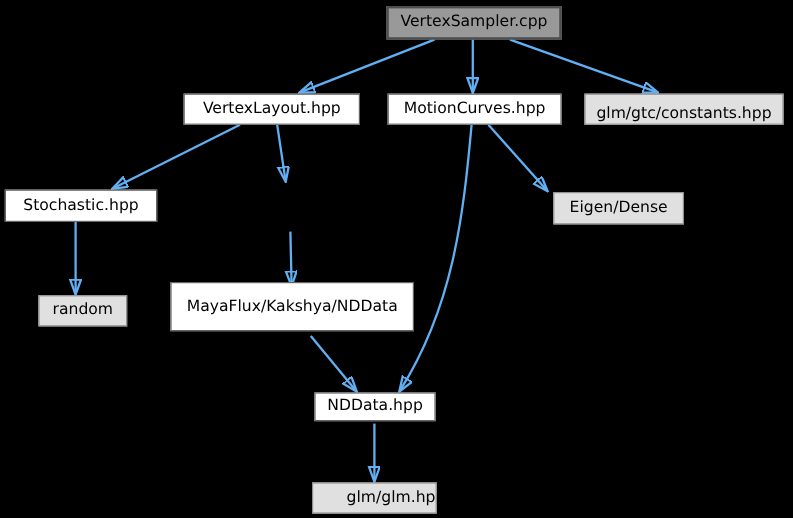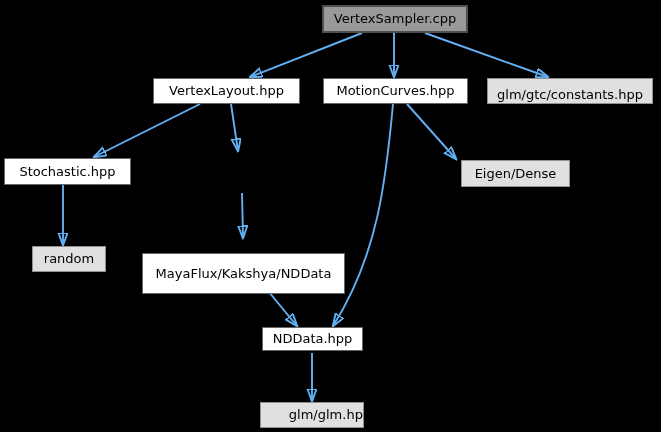--- a/index.html
+++ b/index.html
@@ -64,21 +64,21 @@
 
 
   <div class="node external" style="left:417px;top:160px;width:109px;height:27px;margin-left:44px;">
     <span>Eigen/Dense</span>
   </div>
 
   <div class="node external" style="left:32px;top:246px;width:74px;height:26px;">
     <span>random</span>
   </div>
 
-  <div class="node internal" style="left:142px;top:253px;width:203px;height:41px;">
+  <div class="node internal" style="left:142px;top:235px;width:203px;height:41px;">
     <span>MayaFlux/Kakshya/NDData</span>
   </div>
 
   <div class="node internal" style="left:262px;top:327px;width:101px;height:24px;align-items:center;">
     <span>NDData.hpp</span>
   </div>
 
   <div class="node external" style="left:260px;top:402px;width:104px;height:26px;padding-left:36px;">
     <span>glm/glm.hpp</span>
   </div>

